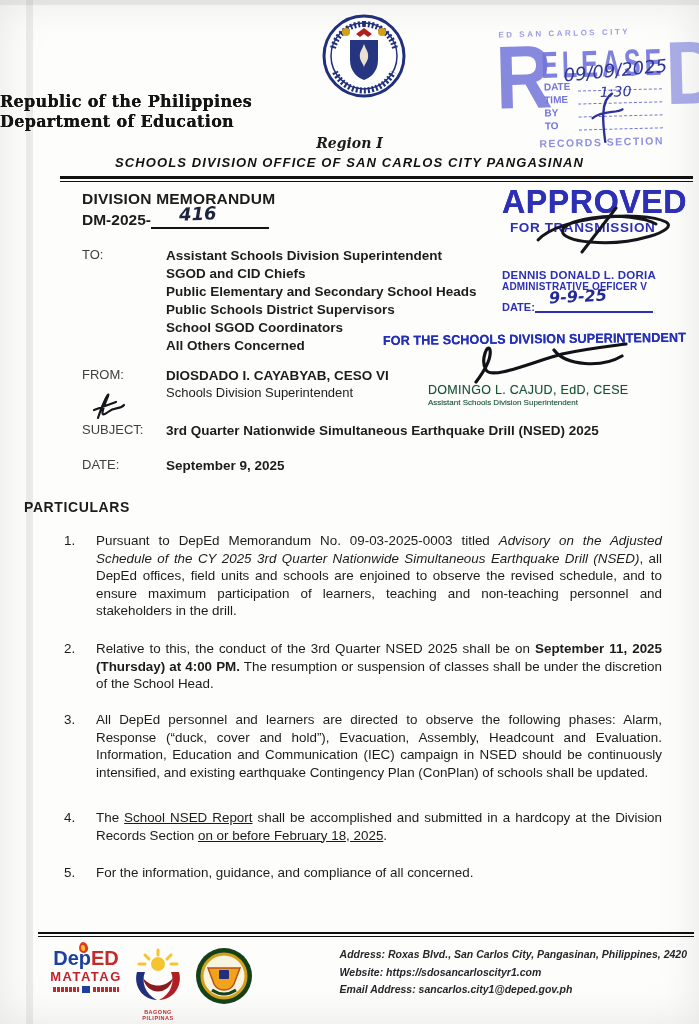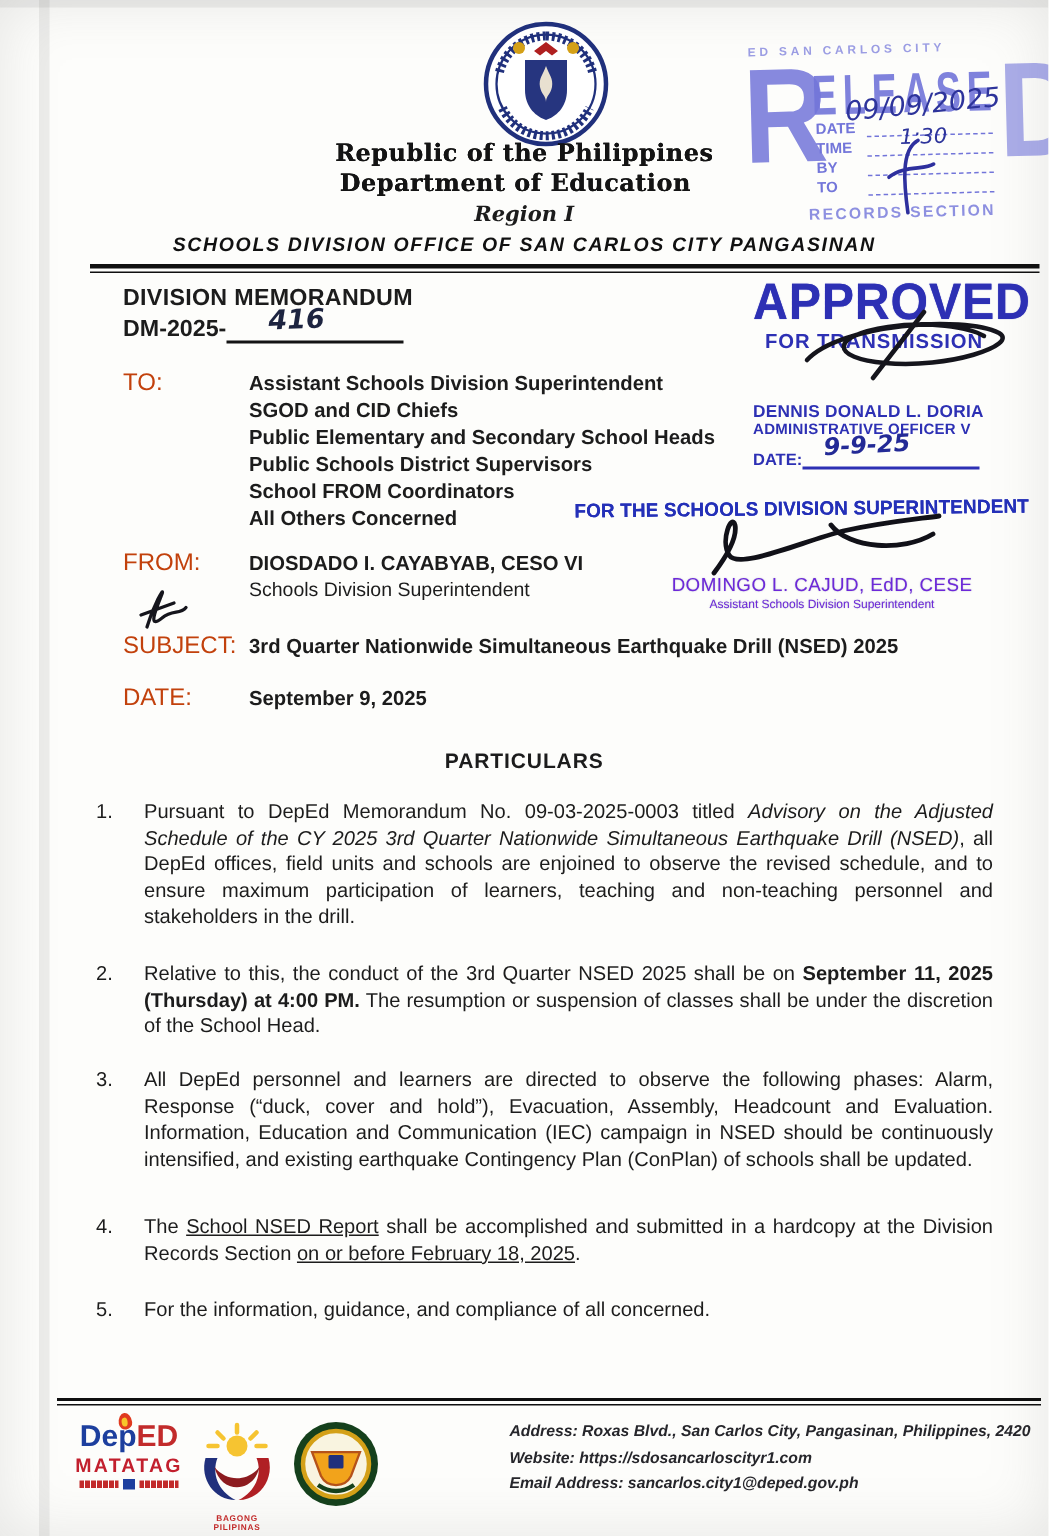--- a/index.html
+++ b/index.html
@@ -2,21 +2,21 @@
 <html><head>
 <meta charset="utf-8">
 <style>
   html,body{margin:0;padding:0;background:#ffffff;}
   .page{position:relative;width:699px;height:1024px;background:#fdfdfb;overflow:hidden;
         font-family:"Liberation Sans",sans-serif;color:#1c1c1c;
         box-shadow:inset 0 0 40px rgba(120,120,120,.18);}
   .abs{position:absolute;}
 
   
-  .blackletter{font-family:"DejaVu Serif",serif;font-weight:700;text-align:center;
+  .blackletter{font-family:"DejaVu Serif",serif;font-weight:700;text-align:left;
                letter-spacing:.3px;color:#141414;text-shadow:0 0 .4px #000;}
   .hdr-republic{left:0;right:0;top:92px;font-size:16px;}
   .hdr-department{left:0;right:12px;top:112px;font-size:16px;}
   .hdr-region{left:0;right:0;top:135px;text-align:center;font-family:"DejaVu Serif",serif;
               font-style:italic;font-weight:700;font-size:14px;}
   .hdr-office{left:0;right:0;top:155px;text-align:center;font-style:italic;font-weight:700;
               font-size:13px;letter-spacing:1.1px;color:#111;}
   .rule-double{border-top:3px solid #101010;}
   .rule-double::after{content:"";display:block;margin-top:2px;border-top:1.5px solid #101010;}
   .hdr-rule{left:60px;width:633px;top:176px;}
@@ -56,37 +56,37 @@
   .ap-dateline{display:inline-block;width:118px;border-bottom:2px solid #2d30b4;position:relative;height:16px;}
   .ap-dateval{position:absolute;left:14px;top:-8px;font-size:16px;transform:rotate(-3deg);white-space:nowrap;}
 
   
   .memo-title{left:82px;top:190px;font-size:15.5px;font-weight:700;letter-spacing:.2px;}
   .memo-norow{left:82px;top:209px;font-size:15.5px;font-weight:700;display:flex;align-items:flex-end;}
   .memo-line{display:inline-block;width:118px;border-bottom:2.5px solid #141414;height:18px;position:relative;}
   .memo-no{position:absolute;left:28px;top:-6px;font-size:18px;transform:rotate(-2deg);color:#1d2440;}
 
   
-  .lbl{font-size:16px;color:#c2410c;}
+  .lbl{font-size:13px;color:#404040;}
   .meta-val{font-size:13.5px;font-weight:700;line-height:18px;}
   .to-lines div{height:18px;}
   .from-title{font-size:13px;font-weight:400;}
 
   .forsds{left:383px;top:333px;font-size:13px;font-weight:700;color:#2430b8;
           transform:scaleX(.97) rotate(-.6deg);transform-origin:left;white-space:nowrap;
           letter-spacing:.1px;text-shadow:0 0 .4px #2430b8;}
 
-  .asds-stamp{left:428px;top:383px;width:240px;text-align:center;color:#6d28d9;
+  .asds-stamp{left:428px;top:383px;width:240px;color:#14532d;
               text-shadow:0 0 1px rgba(154,161,185,.7);}
   .asds-name{font-size:12.5px;letter-spacing:.3px;white-space:nowrap;}
   .asds-role{font-size:8px;margin-top:1px;white-space:nowrap;}
 
   
-  .particulars-h{left:0;right:0;top:499px;text-align:center;font-size:14px;font-weight:700;
-                 letter-spacing:.6px;}
+  .particulars-h{left:0;right:0;top:499px;text-align:left;font-size:14px;font-weight:700;
+                 letter-spacing:.6px;padding-left:24px;}
   .item{position:absolute;left:64px;width:598px;font-size:13.4px;line-height:17.5px;}
   .item .num{position:absolute;left:0;top:0;}
   .item .body{margin-left:32px;text-align:justify;}
   .seg-i{font-style:italic;}
   .seg-b{font-weight:700;}
   .seg-u{text-decoration:underline;}
 
   
   .ft-rule{left:38px;width:656px;top:932px;border-top:2.5px solid #101010;}
   .ft-rule::after{content:"";display:block;margin-top:2px;border-top:1px solid #101010;}
@@ -193,21 +193,21 @@
       <span class="hand memo-no">416</span>
     </span>
   </div>
 
   <div class="abs lbl" style="left:82px;top:247px">TO:</div>
   <div class="abs meta-val to-lines" style="left:166px;top:247px">
     <div>Assistant Schools Division Superintendent</div>
     <div>SGOD and CID Chiefs</div>
     <div>Public Elementary and Secondary School Heads</div>
     <div>Public Schools District Supervisors</div>
-    <div>School FROM Coordinators</div>
+    <div>School SGOD Coordinators</div>
     <div>All Others Concerned</div>
   </div>
 
   <div class="abs forsds">FOR THE SCHOOLS DIVISION SUPERINTENDENT</div>
 
   <div class="abs lbl" style="left:82px;top:367px">FROM:</div>
   <div class="abs meta-val" style="left:166px;top:367px">DIOSDADO I. CAYABYAB, CESO VI</div>
   <div class="abs from-title" style="left:166px;top:385px">Schools Division Superintendent</div>
   <svg class="abs" style="left:90px;top:388px" width="36" height="34" viewBox="0 0 36 34">
     <path d="M8 30 C12 16 20 2 18 8 C14 18 8 32 18 24 C25 18 30 22 34 17 M4 22 L26 14" fill="none" stroke="#15151c" stroke-width="2.2" stroke-linecap="round"></path>

